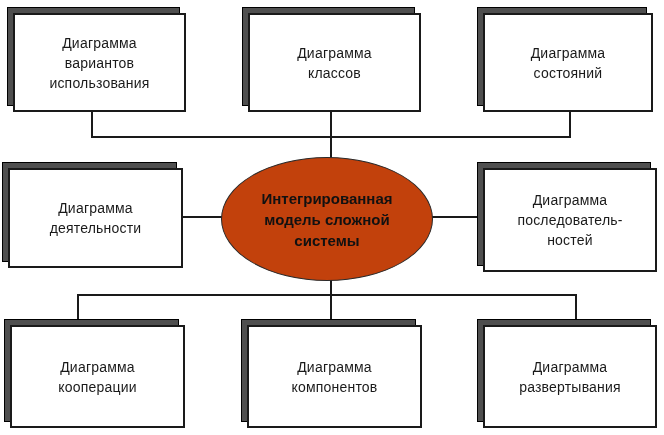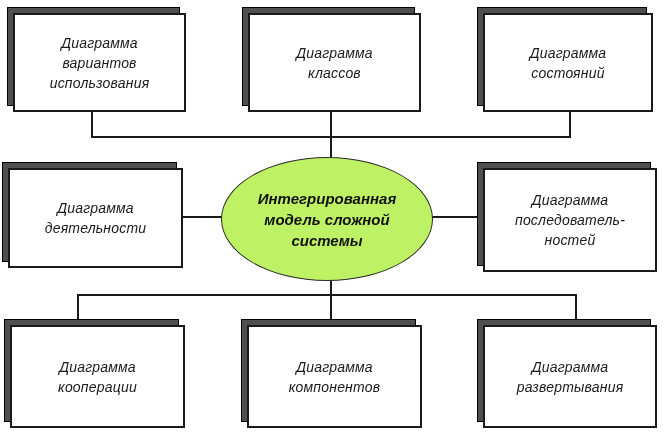--- a/index.html
+++ b/index.html
@@ -7,21 +7,20 @@
     padding: 0;
     background: #ffffff;
     font-family: "Liberation Sans", "DejaVu Sans", sans-serif;
   }
   .canvas {
     position: relative;
     width: 664px;
     height: 435px;
     background: #ffffff;
     overflow: hidden;
-    font-style: italic;
   }
   
   .node {
     position: absolute;
   }
   .node .shadow {
     position: absolute;
     left: -6px;
     top: -6px;
     width: 100%;
@@ -51,21 +50,21 @@
     color: #1a1a1a;
     letter-spacing: 0.2px;
   }
   
   .ellipse {
     position: absolute;
     left: 221px;
     top: 157px;
     width: 212px;
     height: 124px;
-    background: #bef264;
+    background: #c2410c;
     border: 1.5px solid #2a2a2a;
     border-radius: 50%;
     box-sizing: border-box;
     display: flex;
     align-items: center;
     justify-content: center;
     text-align: center;
   }
   .ellipse .label {
     white-space: pre-line;

